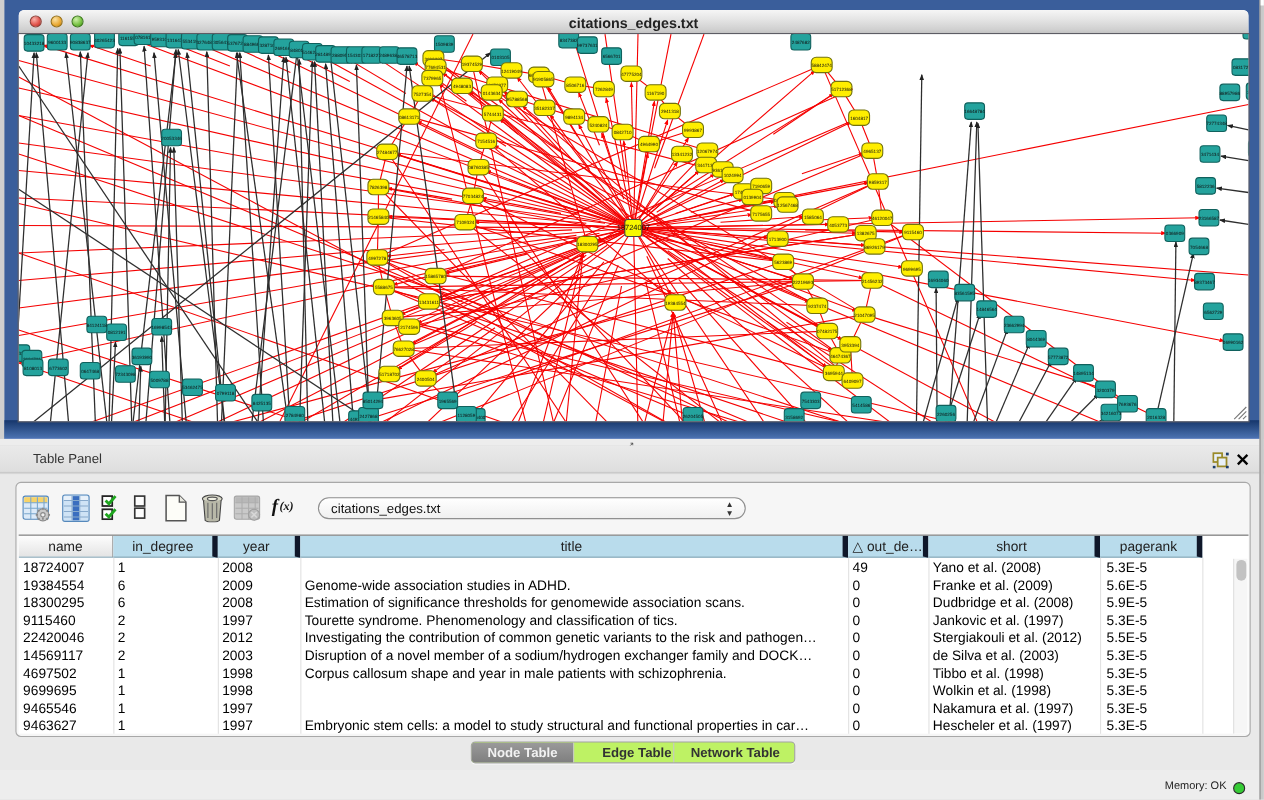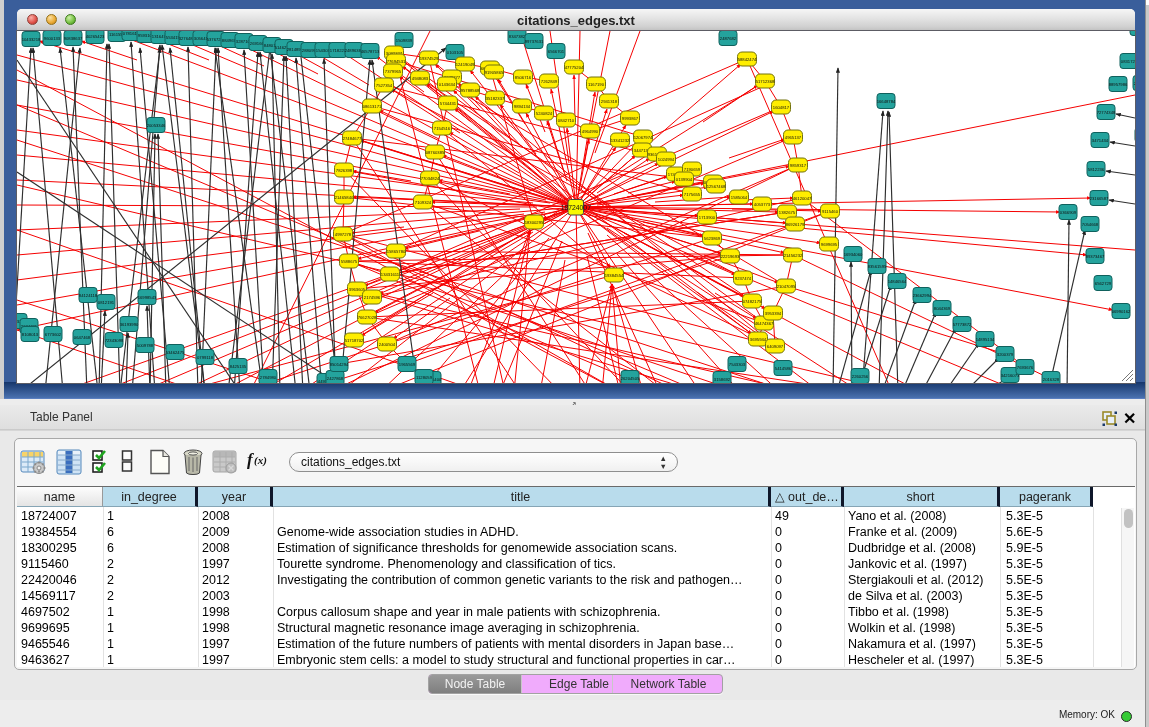--- a/index.html
+++ b/index.html
@@ -33,21 +33,21 @@
   background:#f6f6f6; border:1px solid #a8a8a8; border-radius:5px; }
 .tbico { position:absolute; top:449px; }
 #dropdown { position:absolute; left:289px; top:452px; width:389px; height:20px;
   background:linear-gradient(#ffffff,#f0f0f0); border:1px solid #8f8f8f; border-radius:10px;
   font-size:12px; color:#111; line-height:18px; padding-left:11px; }
 #dropdown .arr { position:absolute; right:10px; top:2px; font-size:7.5px; color:#333; line-height:7.5px; letter-spacing:0; }
 #table { position:absolute; left:17px; top:486px; width:1118px; height:181px;
   background:#fff; border-top:1px solid #6a6a6a; overflow:hidden; }
 #thead { position:absolute; left:0; top:0; height:20px; width:1118px; font-size:12.5px; color:#222; }
 #thead .h { position:absolute; top:0; height:20px; background:#b9dcec;
-  border-right:3px solid #0f172a; border-bottom:1px solid #86a5b5; text-align:center; line-height:20px; }
+  border-right:5px solid #0f172a; border-bottom:1px solid #86a5b5; text-align:center; line-height:20px; }
 #thead .h0 { left:0; width:86px; background:linear-gradient(#fdfdfd,#e4e4e4); border-right:1px solid #999; }
 #thead .h1 { left:86px; width:95px; }
 #thead .h2 { left:181px; width:75px; }
 #thead .h3 { left:256px; width:498px; }
 #thead .h4 { left:754px; width:73px; text-align:left; padding-left:4px; }
 #thead .h5 { left:827px; width:156px; }
 #thead .h6 { left:983px; width:93px; }
 .tr { position:relative; height:16px; font-size:12.5px; color:#000; white-space:nowrap; }
 #tbody { position:absolute; left:0; top:21px; width:1118px; }
 .c { position:absolute; top:1px; overflow:hidden; }
@@ -58,22 +58,22 @@
 .c4 { left:758px; width:68px; }
 .c5 { left:831px; width:152px; }
 .c6 { left:989px; width:88px; }
 #vlines { position:absolute; left:0; top:20px; width:1118px; height:161px; pointer-events:none; }
 #vlines div { position:absolute; top:0; height:100%; width:1px; background:#e2e2e2; }
 #scroll { position:absolute; left:1104px; top:21px; width:13px; height:159px;
   background:#f6f6f6; border-left:1px solid #e0e0e0; }
 #scroll .thumb { position:absolute; left:2px; top:1px; width:9px; height:19px;
   background:#c2c2c2; border-radius:5px; }
 #tabs { position:absolute; left:428px; top:674px; width:295px; height:20px;
-  border:1px solid #a2a2a2; border-radius:4px; background:#f0abfc; font-size:12px;
-  overflow:hidden; box-shadow:0 1px 0 rgba(255,255,255,.7); }
+  border:1px solid #a2a2a2; border-radius:4px; background:#bef264; font-size:12px;
+  overflow:hidden; box-shadow:0 1px 0 rgba(255,255,255,.7);font-weight:bold; }
 #tabs .seg { position:absolute; top:0; height:20px; line-height:19px; text-align:center; color:#333; }
 #tabs .s0 { left:0; width:92px; background:linear-gradient(#9a9a9a,#7c7c7c); color:#f2f2f2; }
 #tabs .s1 { left:92px; width:91px; border-left:1px solid #c8c8c8;padding-left:24px; }
 #tabs .s2 { left:183px; width:112px; border-left:1px solid #c8c8c8; }
 #status { position:absolute; left:0; top:700px; width:1149px; height:27px; background:#ededed; }
 #status .t { position:absolute; right:34px; top:9px; font-size:10px; color:#222; }
 #status .dot { position:absolute; left:1121px; top:11px; width:11px; height:11px;
   border-radius:50%; background:#35cb35; border:1px solid #2a2a2a; }
 #fdicon { position:absolute; left:1102px; top:411px; width:16px; height:15px; }
 #xicon { position:absolute; left:1123px; top:409px; font-size:16px; font-weight:bold; color:#000; }
@@ -1169,47 +1169,46 @@
         <div class="c c2">2012</div>
         <div class="c c3">Investigating the contribution of common genetic variants to the risk and pathogen…</div>
         <div class="c c4">0</div>
         <div class="c c5">Stergiakouli et al. (2012)</div>
         <div class="c c6">5.5E-5</div>
       </div>
 <div class="tr">
         <div class="c c0">14569117</div>
         <div class="c c1">2</div>
         <div class="c c2">2003</div>
+        <div class="c c3">Disruption of a novel member of a sodium/hydrogen exchanger family and DOCK…</div>
         <div class="c c4">0</div>
         <div class="c c5">de Silva et al. (2003)</div>
         <div class="c c6">5.3E-5</div>
       </div>
 <div class="tr">
         <div class="c c0">4697502</div>
         <div class="c c1">1</div>
         <div class="c c2">1998</div>
         <div class="c c3">Corpus callosum shape and year in male patients with schizophrenia.</div>
         <div class="c c4">0</div>
         <div class="c c5">Tibbo et al. (1998)</div>
         <div class="c c6">5.3E-5</div>
       </div>
 <div class="tr">
         <div class="c c0">9699695</div>
         <div class="c c1">1</div>
         <div class="c c2">1998</div>
-        <div class="c c3">Structural magnetic resonance image averaging in schizophrenia.</div>
         <div class="c c4">0</div>
         <div class="c c5">Wolkin et al. (1998)</div>
         <div class="c c6">5.3E-5</div>
       </div>
 <div class="tr">
         <div class="c c0">9465546</div>
         <div class="c c1">1</div>
         <div class="c c2">1997</div>
-        <div class="c c3">Estimation of the future numbers of patients with mental disorders in Japan base…</div>
         <div class="c c4">0</div>
         <div class="c c5">Nakamura et al. (1997)</div>
         <div class="c c6">5.3E-5</div>
       </div>
 <div class="tr">
         <div class="c c0">9463627</div>
         <div class="c c1">1</div>
         <div class="c c2">1997</div>
         <div class="c c3">Embryonic stem cells: a model to study structural and functional properties in car…</div>
         <div class="c c4">0</div>

